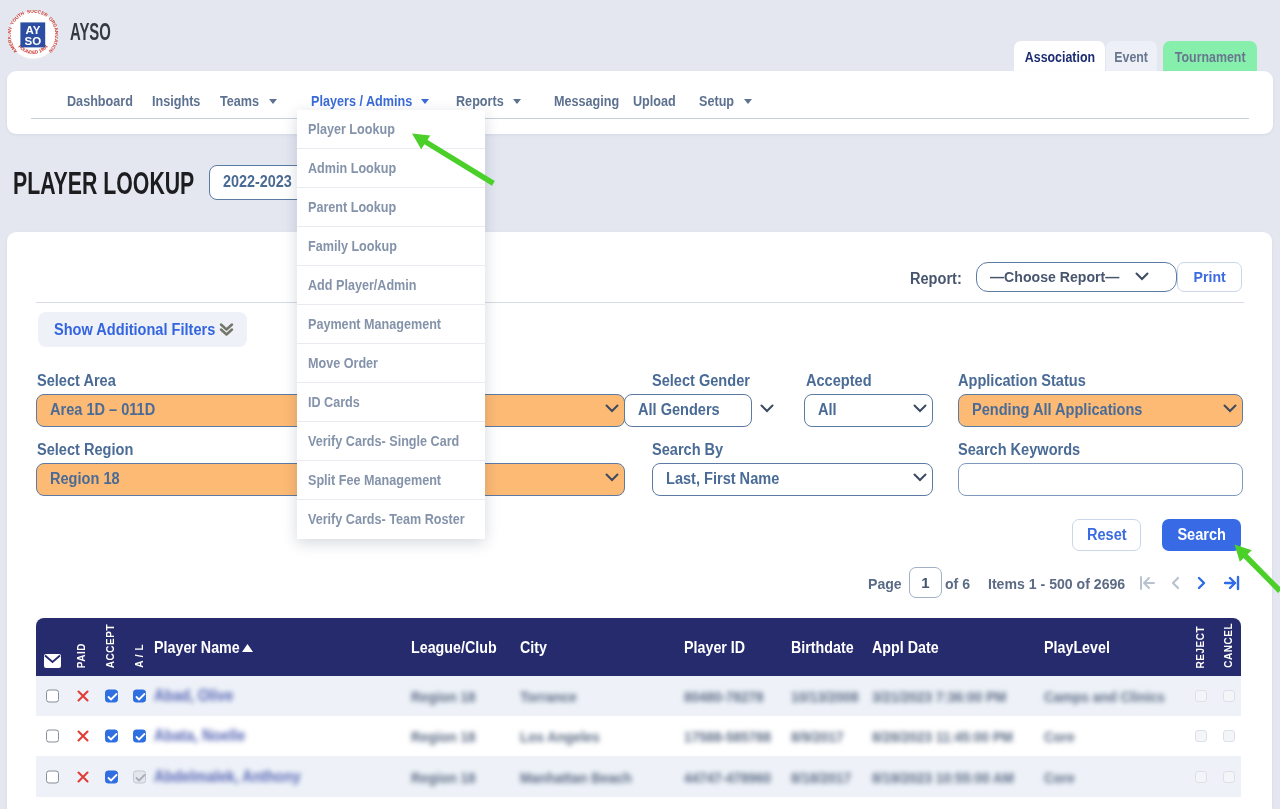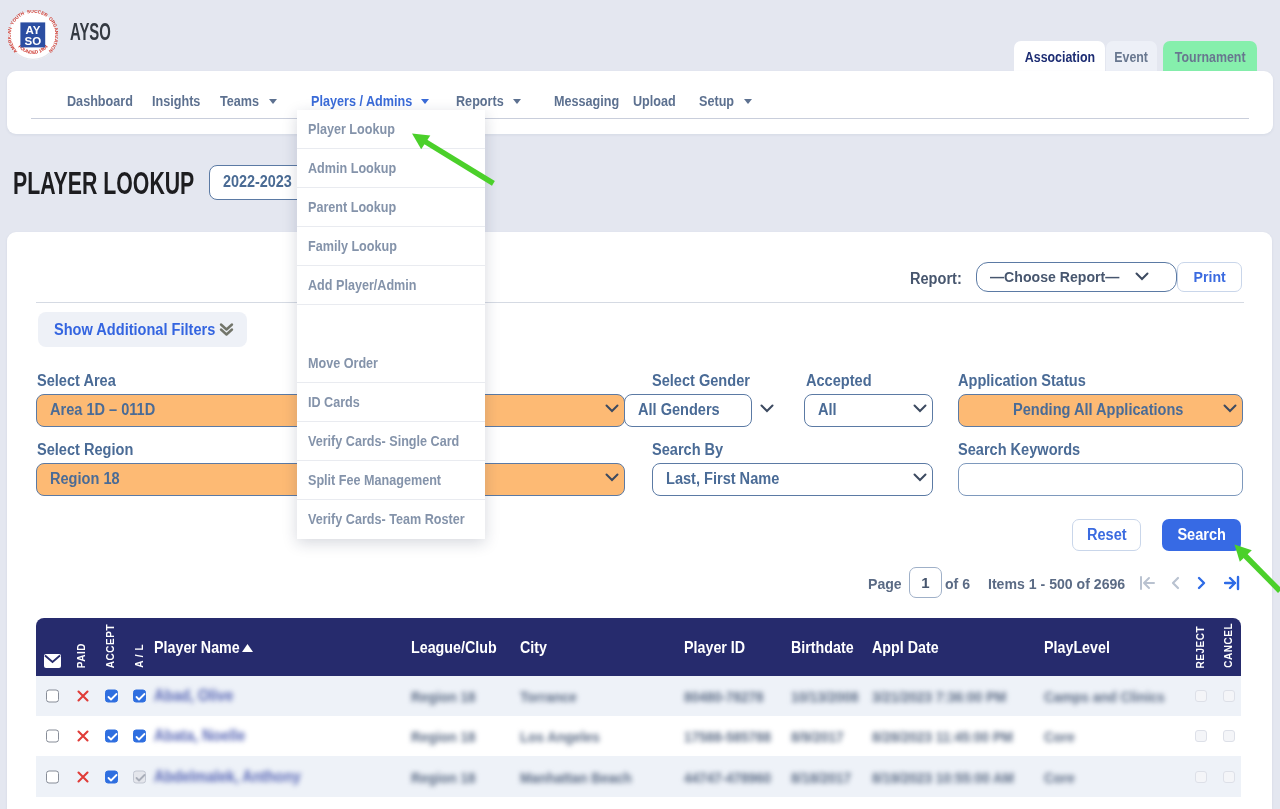--- a/index.html
+++ b/index.html
@@ -218,21 +218,21 @@
     <path d="M1.5 1.5 L7 7 L12.5 1.5" fill="none" stroke="#3c4a60" stroke-width="2" stroke-linecap="round"></path>
   </svg>
 <div class="fsel" style="left:624px; top:394px; width:128px;"><span class="cond">All Genders</span></div>
 <svg class="selchev" style="left:760px; top:404px;" width="14" height="9" viewBox="0 0 14 9">
     <path d="M1.5 1.5 L7 7 L12.5 1.5" fill="none" stroke="#3c4a60" stroke-width="2" stroke-linecap="round"></path>
   </svg>
 <div class="fsel" style="left:804px; top:394px; width:129px;"><span class="cond">All</span></div>
 <svg class="selchev" style="left:913px; top:404px;" width="14" height="9" viewBox="0 0 14 9">
     <path d="M1.5 1.5 L7 7 L12.5 1.5" fill="none" stroke="#3c4a60" stroke-width="2" stroke-linecap="round"></path>
   </svg>
-<div class="fsel gray" style="left:958px; top:394px; width:285px;text-align:center;"><span class="cond">Pending All Applications</span></div>
+<div class="fsel gray" style="left:958px; top:394px; width:285px;"><span class="cond">Pending All Applications</span></div>
 <svg class="selchev" style="left:1223px; top:404px;" width="14" height="9" viewBox="0 0 14 9">
     <path d="M1.5 1.5 L7 7 L12.5 1.5" fill="none" stroke="#3c4a60" stroke-width="2" stroke-linecap="round"></path>
   </svg>
 
 <div class="flabel" style="left:37px; top:441px;"><span class="cond">Select Region</span></div>
 <div class="flabel" style="left:652px; top:441px;"><span class="cond">Search By</span></div>
 <div class="flabel" style="left:958px; top:441px;"><span class="cond">Search Keywords</span></div>
 
 <div class="fsel gray" style="left:36px; top:463px; width:589px;"><span class="cond">Region 18</span></div>
 <svg class="selchev" style="left:605px; top:473px;" width="14" height="9" viewBox="0 0 14 9">
@@ -363,20 +363,21 @@
   <div class="cb ghost" style="left:1159px;"></div>
   <div class="cb ghost" style="left:1187px;"></div>
 </div>
 
 <div id="dropdown" class="abs">
   <div class="dd" style="top:0;"><span>Player Lookup</span></div>
   <div class="dd" style="top:39px;"><span>Admin Lookup</span></div>
   <div class="dd" style="top:78px;"><span>Parent Lookup</span></div>
   <div class="dd" style="top:117px;"><span>Family Lookup</span></div>
   <div class="dd" style="top:156px;"><span>Add Player/Admin</span></div>
+  <div class="dd" style="top:195px;"><span>Payment Management</span></div>
   <div class="dd" style="top:234px;"><span>Move Order</span></div>
   <div class="dd" style="top:273px;"><span>ID Cards</span></div>
   <div class="dd" style="top:351px;"><span>Split Fee Management</span></div>
   <div class="dd" style="top:312px;"><span>Verify Cards- Single Card</span></div>
   <div class="dd" style="top:390px; border-bottom:none;"><span>Verify Cards- Team Roster</span></div>
 </div>
 
 <svg class="abs" style="left:0; top:0; pointer-events:none;" width="1280" height="809" viewBox="0 0 1280 809">
   <g fill="#4bd02a">
     <line x1="493.4" y1="183.4" x2="425" y2="141.5" stroke="#4bd02a" stroke-width="5.5"></line>

